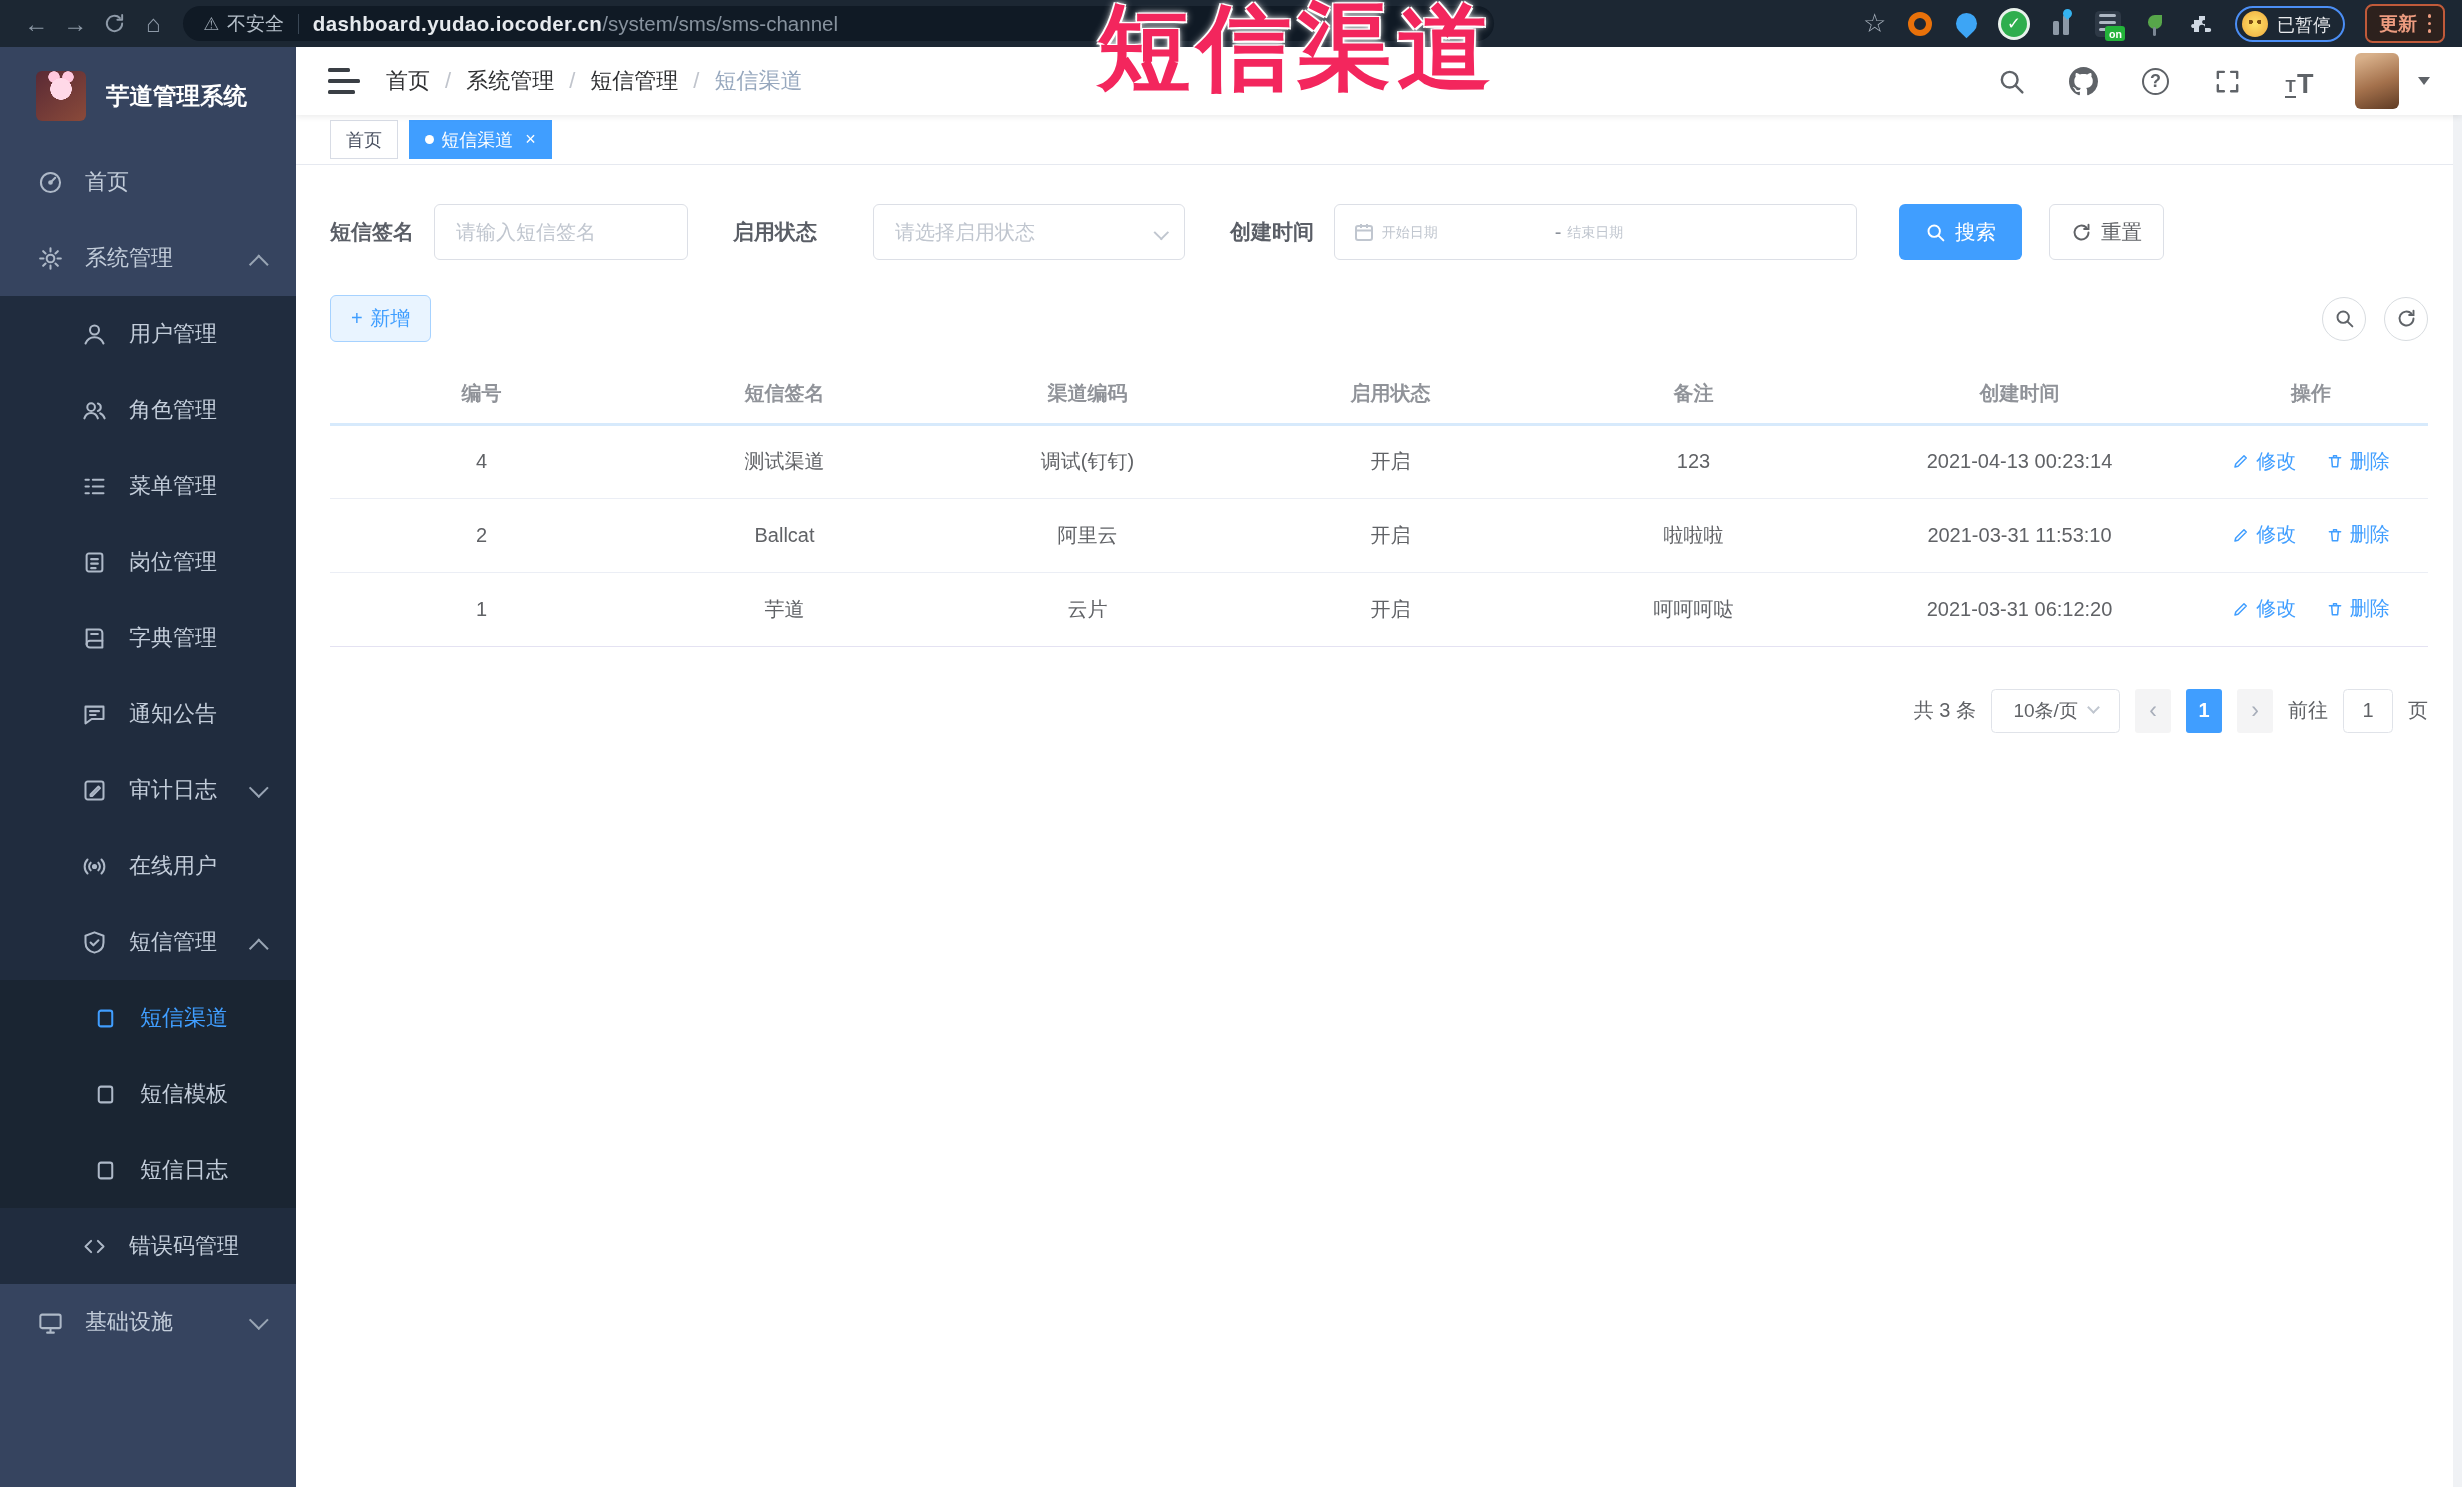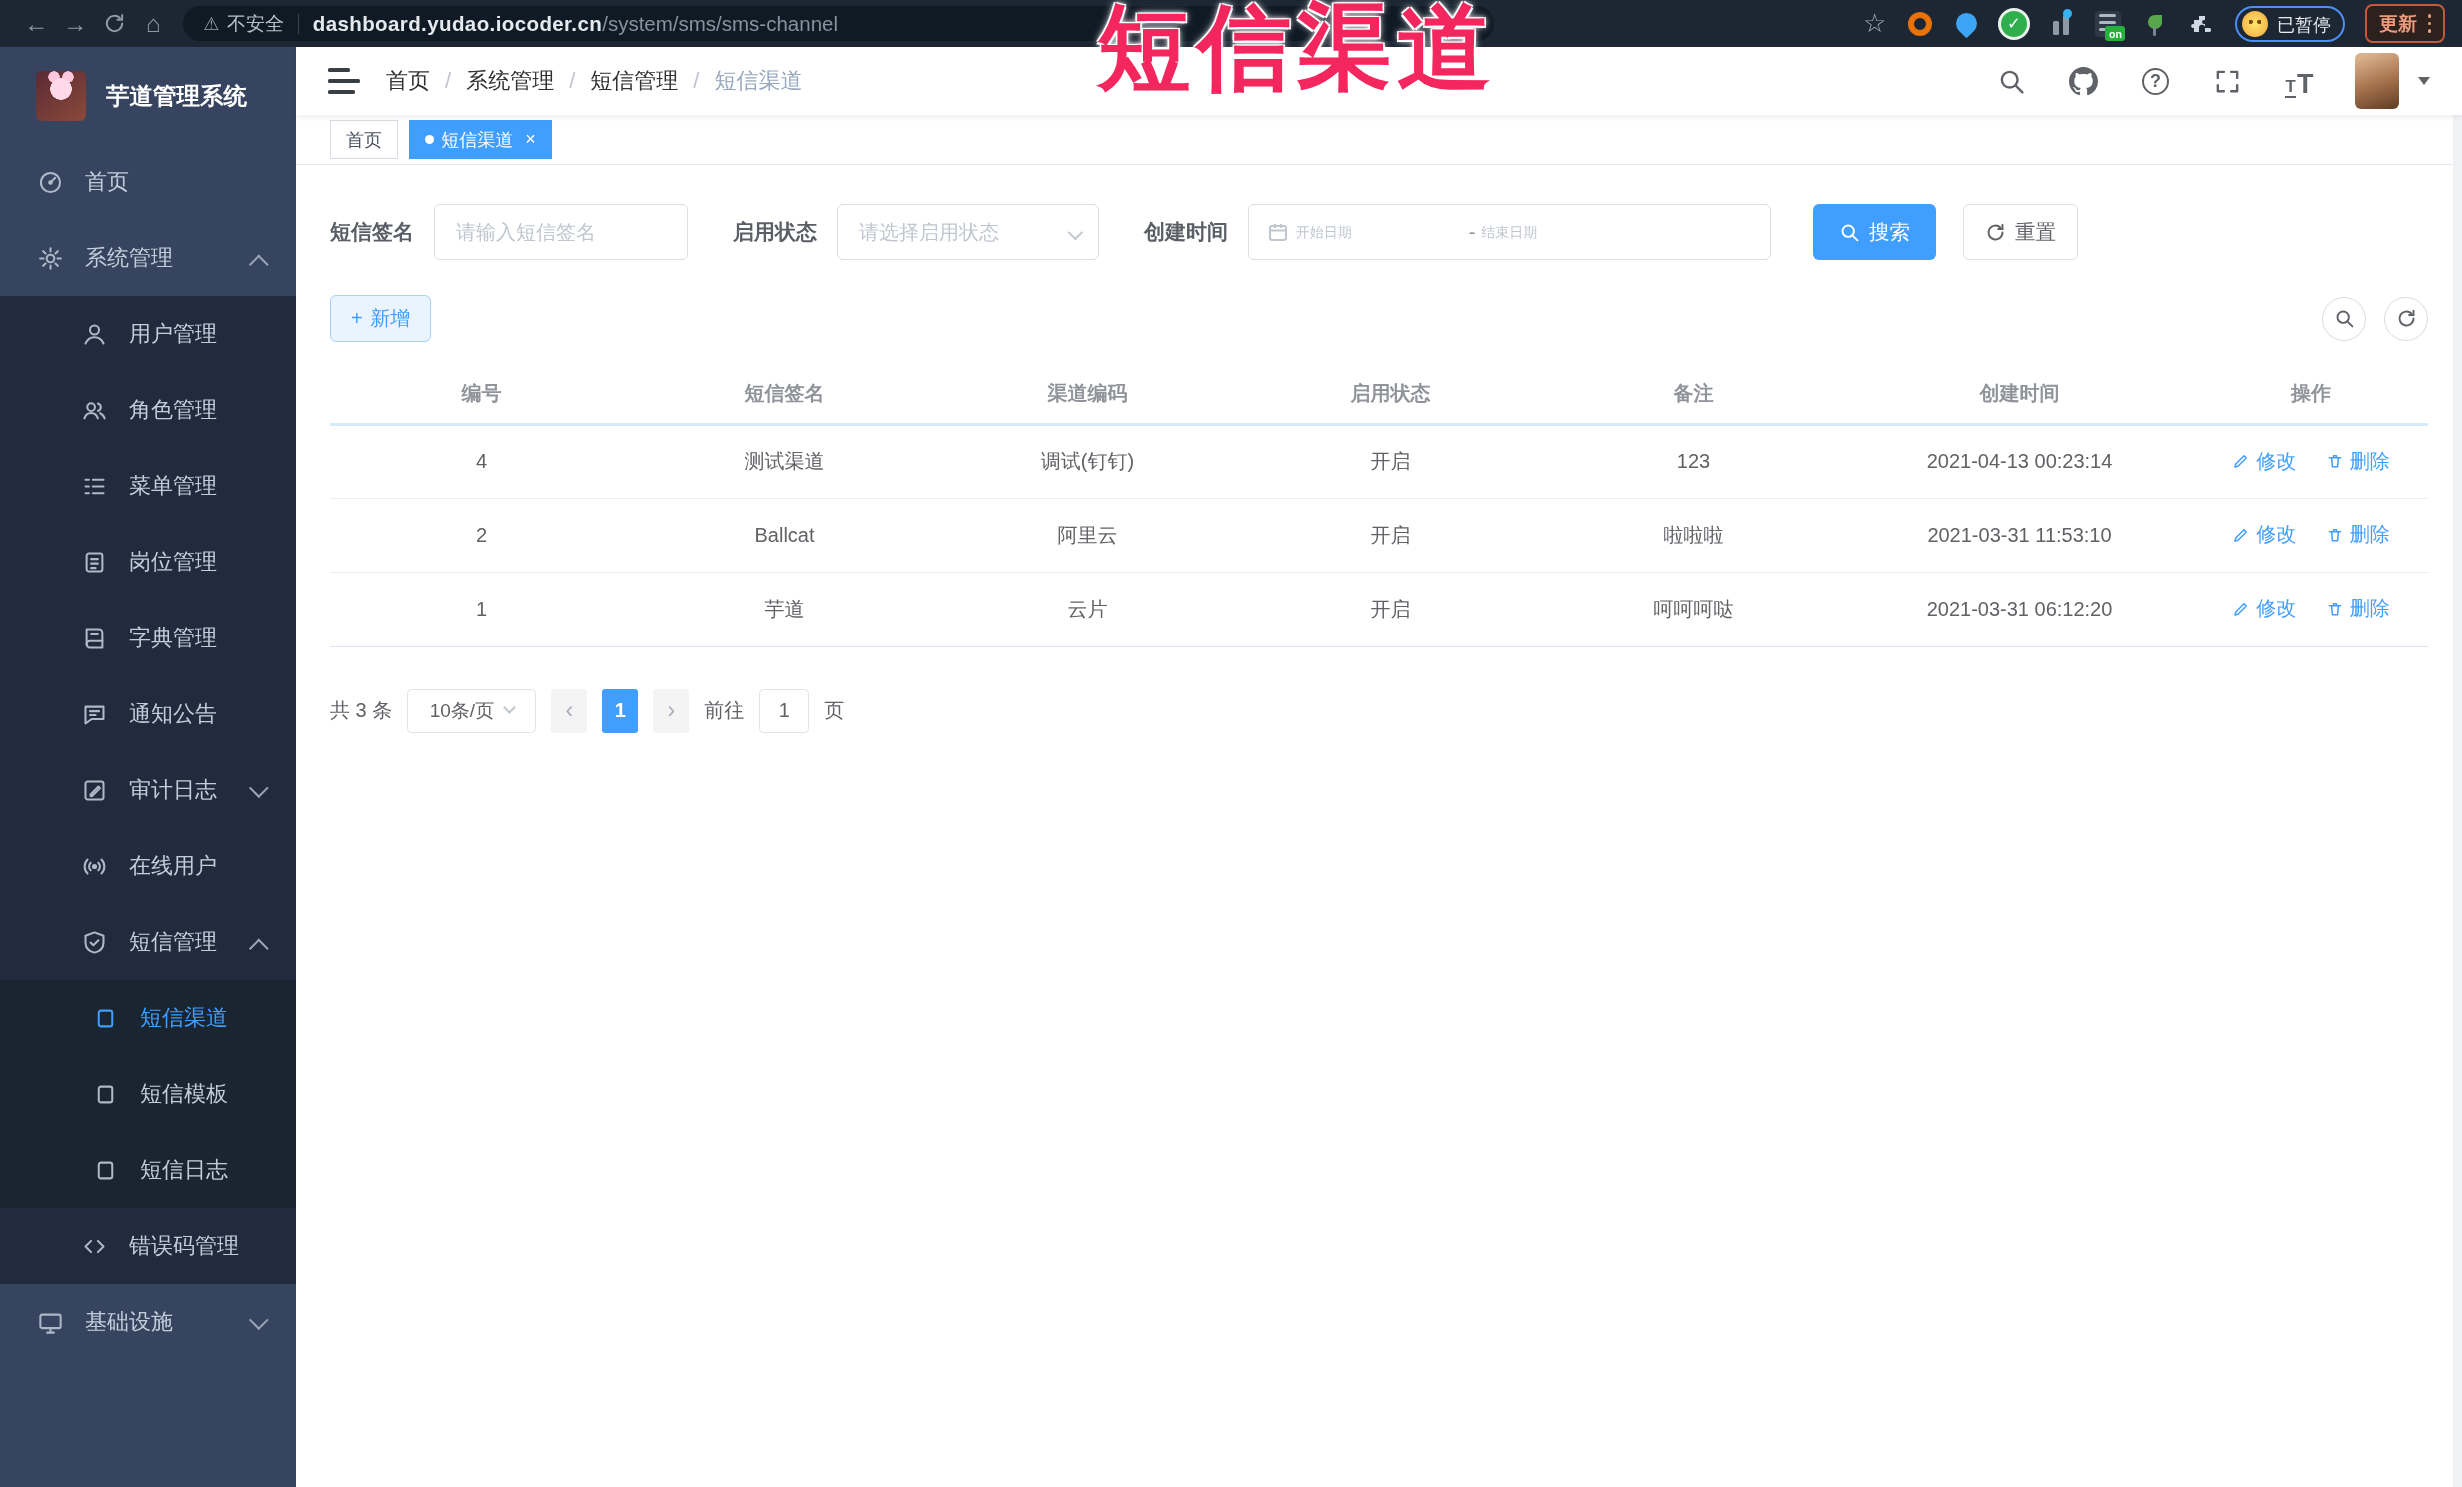--- a/index.html
+++ b/index.html
@@ -92,21 +92,21 @@
   .tag .dot { width:9px; height:9px; border-radius:50%; background:#fff; }
   .tag .x { font-size:18px; margin-left:4.5px; }
 
   
   .content { padding:0 34px; }
   .filters { margin-top:39px; display:flex; align-items:center; }
   .flabel { font-size:21px; font-weight:700; color:#5a5e66; margin-right:20px; white-space:nowrap; }
   .inp { height:56px; border:1.5px solid #dcdfe6; border-radius:6px; padding:14px 21px; font-size:20px; color:#606266; outline:none; background:#fff; }
   .inp::placeholder { color:#c0c6cf; }
   .sign-inp { width:254px; margin-right:45px; }
-  .selwrap { position:relative; width:262px; margin-right:45px; }
+  .selwrap { position:relative; width:312px; margin-right:45px;margin-left:36px; }
   .selwrap .inp { width:100%; padding-right:45px; }
   .sel-chev { position:absolute; right:18px; top:23px; width:10.6px; height:10.6px; border-right:2.3px solid #c0c6cf; border-bottom:2.3px solid #c0c6cf; transform:rotate(45deg); pointer-events:none; }
   .dateb { width:523px; height:56px; border:1.5px solid #dcdfe6; border-radius:6px; display:flex; align-items:center; padding:0 16.7px; gap:6px; margin-right:42px; }
   .dateb .din { border:none; outline:none; width:167px; font-size:14px; color:#4d7c0f; text-align:left; }
   .dateb .din::placeholder { color:#c0c6cf; }
   .dsep { color:#8a9099; font-size:20px; }
   .calsvg { width:24px; height:24px; stroke:#c0c6cf; fill:none; stroke-width:2; }
   .btn { height:56px; border-radius:6px; font-size:20.5px; display:flex; align-items:center; justify-content:center; gap:9px; cursor:pointer; border:none; }
   .btn-search { background:#409eff; color:#fff; padding:0 26px; margin-right:27px; }
   .btn-reset { background:#fff; color:#606266; border:1.5px solid #dcdfe6; padding:0 21px; }
@@ -116,21 +116,21 @@
   .circle-btn { width:44px; height:44px; border-radius:50%; border:1.5px solid #d8dce0; background:#fff; color:#5f6368; display:flex; align-items:center; justify-content:center; cursor:pointer; }
   svg.csvg { width:21px; height:21px; stroke:currentColor; fill:none; stroke-width:2.2; stroke-linecap:round; }
 
   table.grid { width:100%; margin-top:23px; border-collapse:collapse; }
   .grid th { height:59px; font-size:20px; font-weight:700; color:#909399; text-align:center; border-bottom:3.8px solid #d7eafc; }
   .grid td { height:74px; font-size:20px; color:#606266; text-align:center; border-bottom:1.5px solid #ebeef5; }
   .grid tr:last-child td { border-bottom:1.5px solid #e4e2f2; }
   .oplink { color:#409eff; display:inline-flex; align-items:center; gap:6px; cursor:pointer; margin:0 12px; font-size:20px; }
   svg.osvg { width:18px; height:18px; stroke:currentColor; fill:none; stroke-width:2; stroke-linecap:round; stroke-linejoin:round; }
 
-  .pagination { margin-top:42px; display:flex; align-items:center; justify-content:flex-start; gap:15px; font-size:20px; color:#606266; }
+  .pagination { margin-top:42px; display:flex; align-items:center; justify-content:flex-end; gap:15px; font-size:20px; color:#606266; }
   .psel { width:129px; height:44px; border:1.5px solid #e0e3e9; border-radius:4.5px; display:flex; align-items:center; justify-content:center; gap:10.6px; color:#606266; font-size:19px; cursor:pointer; }
   .psel .sel-chev2 { width:9px; height:9px; border-right:2.3px solid #c0c6cf; border-bottom:2.3px solid #c0c6cf; transform:rotate(45deg); margin-top:-6px; }
   .pbtn { min-width:36px; height:44px; background:#f4f4f5; border-radius:3px; color:#a8aeba; display:flex; align-items:center; justify-content:center; font-size:23px; cursor:pointer; padding:0 4.5px; }
   .pnum { min-width:36px; height:44px; border-radius:3px; display:flex; align-items:center; justify-content:center; font-size:20px; cursor:pointer; }
   .pnum.active { background:#409eff; color:#fff; font-weight:700; }
   .goto-input { width:50px; height:44px; border:1.5px solid #e0e3e9; border-radius:4.5px; text-align:center; font-size:20px; color:#606266; outline:none; }
 </style>
 </head>
 <body>
 

